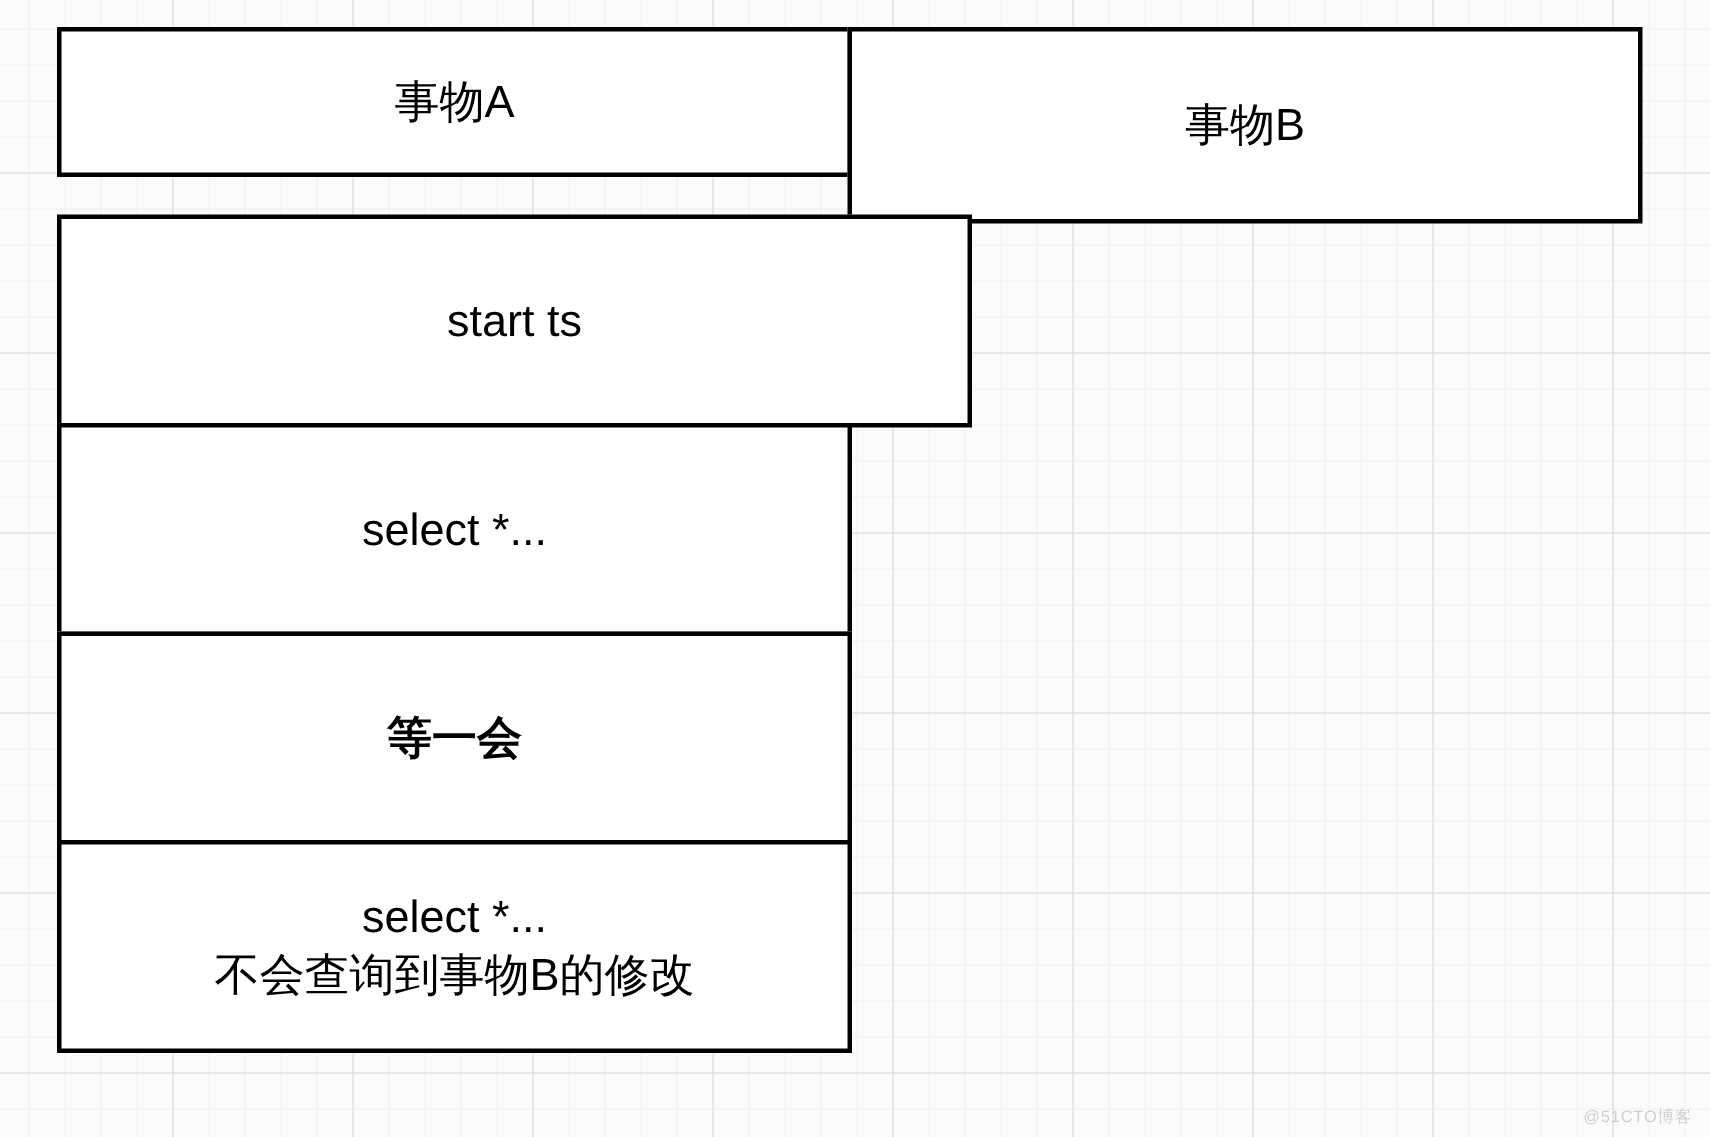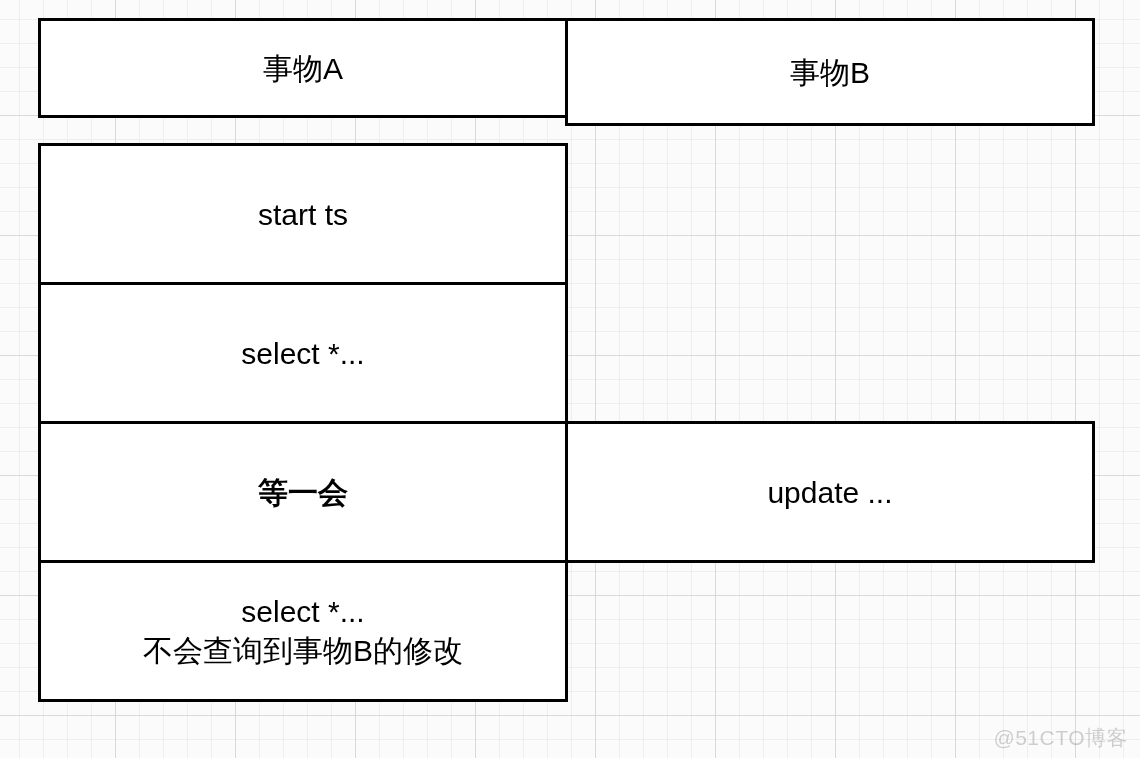--- a/index.html
+++ b/index.html
@@ -39,37 +39,36 @@
     text-align: center;
     font-size: 30px;
     line-height: 1.3;
     color: #000000;
     white-space: pre-line;
   }
   .watermark {
     position: absolute;
     right: 12px;
     bottom: 6px;
-    font-size: 21px;
+    font-size: 11px;
     color: rgba(0,0,0,0.18);
     letter-spacing: 0.5px;
   }
 </style>
 </head>
 <body>
 
 <div class="canvas">
 
   <div class="cell" style="left:38px;  top:18px;  width:530px; height:100px;">事物A</div>
-  <div class="cell" style="left:565px; top:18px;  width:530px; height:108px;">事物B</div>
+  <div class="cell" style="left:565px; top:18px;  width:530px; height:131px;">事物B</div>
 
-  <div class="cell" style="left:38px;  top:143px; width:530px; height:142px;">start ts</div>
+  <div class="cell" style="left:38px;  top:143px; width:610px; height:142px;">start ts</div>
 
   <div class="cell" style="left:38px;  top:282px; width:530px; height:142px;">select *...</div>
 
   <div class="cell" style="left:38px;  top:421px; width:530px; height:142px;font-weight:bold;">等一会</div>
-  <div class="cell" style="left:565px; top:421px; width:530px; height:142px;">update ...</div>
 
   <div class="cell" style="left:38px;  top:560px; width:530px; height:142px;">select *...
 不会查询到事物B的修改</div>
 
   <div class="watermark">@51CTO博客</div>
 </div>
 
 </body></html>

